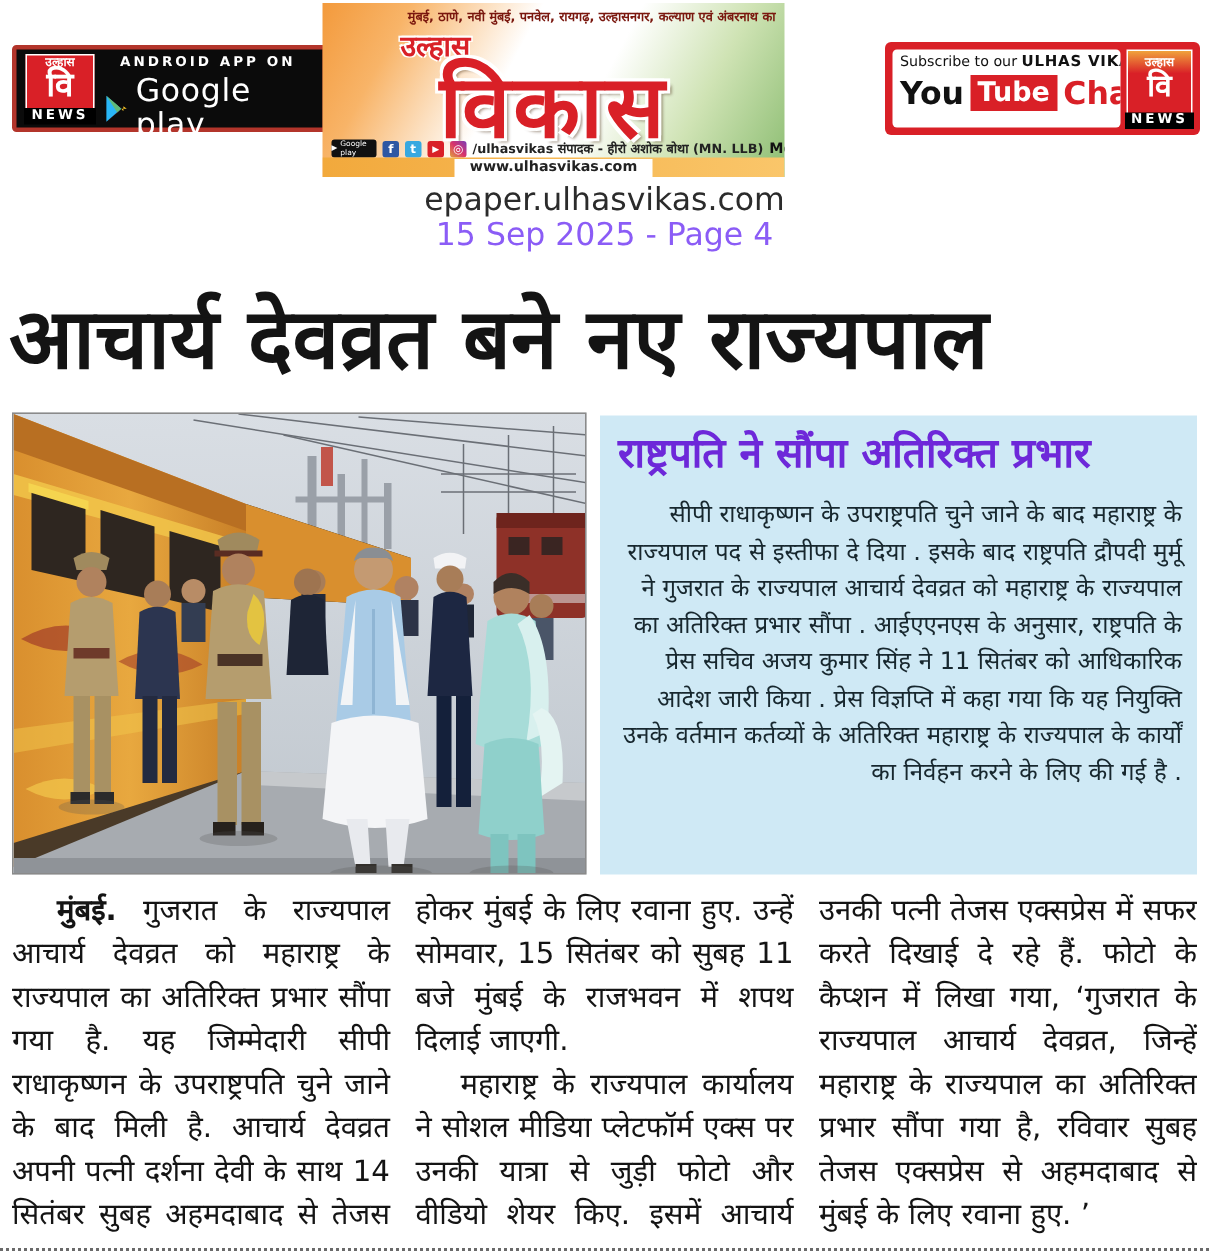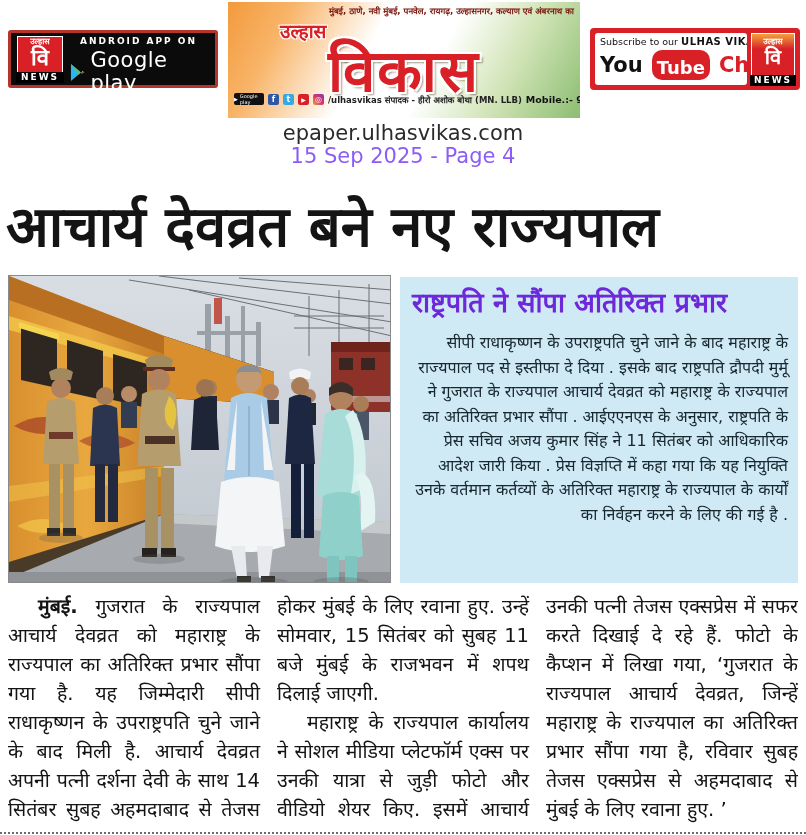--- a/index.html
+++ b/index.html
@@ -33,32 +33,32 @@
   .pl-install { font-size:9px; font-weight:bold; margin-left:26px; }
 
   
   .promo-right {
     position:absolute; left:590px; top:28px; width:210px; height:62px;
     background:#d92027; border-radius:4px; padding:5px; display:flex; gap:4px; cursor:pointer;
   }
   .pr-white { background:#fff; border-radius:3px; flex:1; padding:3px 5px; overflow:hidden; }
   .pr-line1 { font-size:9.5px; color:#111; white-space:nowrap; }
   .pr-line1 b { font-size:10px; letter-spacing:0.5px; }
-  .pr-line2 { display:flex; align-items:center; gap:9px; margin-top:3px; }
+  .pr-line2 { display:flex; align-items:center; gap:4px; margin-top:3px; }
   .pr-you { font-size:21px; font-weight:bold; color:#111; }
-  .pr-tube { font-size:18px; font-weight:bold; color:#fff; background:#d92027; border-radius:10px; padding:7px 5px 2px; }
+  .pr-tube { font-size:18px; font-weight:bold; color:#fff; background:#d92027; border-radius:0; padding:1px 5px 2px; }
   .pr-channel { font-size:21px; font-weight:bold; color:#d92027; }
   .uv-logo2 { width:44px; background:linear-gradient(180deg,#f0a23c 0%,#d92027 30%); border:1.5px solid #fff; position:relative; text-align:center; flex-shrink:0; }
   .uv-logo2 .uv-top { font-size:8px; color:#fff; font-weight:bold; line-height:11px; display:block; margin-top:2px;}
   .uv-logo2 .uv-big { font-size:20px; color:#fff; font-weight:bold; line-height:20px; display:block; }
   .uv-logo2 .uv-news { position:absolute; left:-2px; right:-2px; bottom:-2px; background:#000; color:#fff; font-size:9px; font-weight:bold; letter-spacing:2px; line-height:11px; }
 
   
   .masthead {
-    position:absolute; left:228px; top:2px; width:352px; height:116px;
+    position:absolute; left:215px; top:2px; width:308px; height:116px;
     background:linear-gradient(118deg,#f39a3c 0%,#f8b468 16%,#ffffff 40%,#ffffff 58%,#cfe3b4 78%,#8cbd72 100%);
     overflow:hidden;
     padding-left:13px;
   }
   .mh-region { font-size:8.5px; font-weight:bold; color:#7a170e; text-align:right; padding:3px 6px 0 0; white-space:nowrap; }
   .mh-tagline { font-size:16px; font-weight:800; color:#101010; text-align:right; padding-right:8px; line-height:18px; }
   .mh-title-wrap { position:absolute; left:0; top:20px; width:100%; text-align:center; }
   .mh-title-top {
     display:block; text-align:left; padding-left:52px; font-size:19px; font-weight:800; color:#d92027;
     text-shadow:1px 1px 0 #fff,-1px -1px 0 #fff,1px -1px 0 #fff,-1px 1px 0 #fff; line-height:18px;
@@ -142,20 +142,23 @@
       <span class="mh-title-main">विकास</span>
     </div>
     <div class="mh-bottom">
       <span class="gp-mini">▶ <span>Google play</span></span>
       <span class="soc soc-fb">f</span>
       <span class="soc soc-tw">t</span>
       <span class="soc soc-yt">▶</span>
       <span class="soc soc-ig">◎</span>
       <span class="mh-social-text">/ulhasvikas संपादक - हीरो अशोक बोथा (MN. LLB)</span>
       <span class="mh-mobile">Mobile.:- 9822045566</span>
+    </div>
+    <div class="mh-webline">
+      <span class="mh-website">www.ulhasvikas.com</span>
     </div>
   </div>
 
   <div class="promo-right">
     <div class="pr-white">
       <div class="pr-line1"><span>Subscribe to our </span><b>ULHAS VIKAS</b></div>
       <div class="pr-line2">
         <span class="pr-you">You</span>
         <span class="pr-tube">Tube</span>
         <span class="pr-channel">Channel</span>

